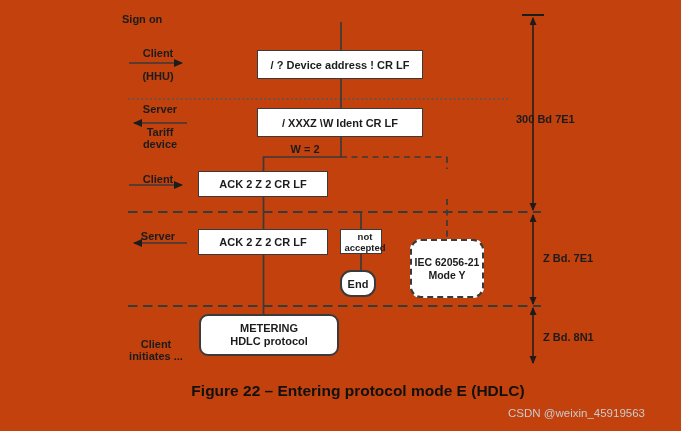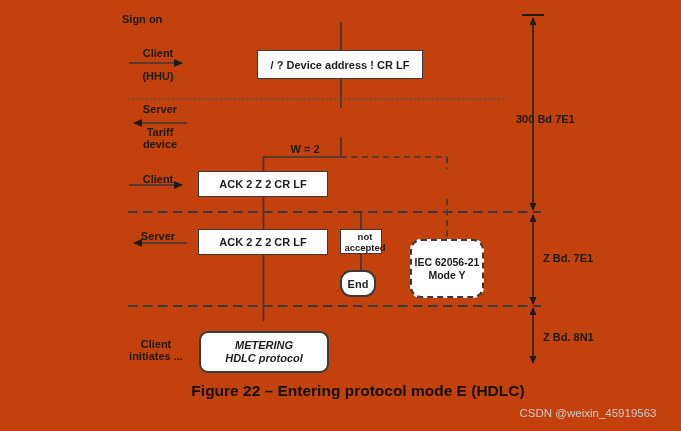--- a/index.html
+++ b/index.html
@@ -20,21 +20,21 @@
   }
   .box.dashed{border-style:dashed;}
   .box.round{border-radius:9px;border-width:2px;}
   .box.small{font-size:9.5px;line-height:11px;}
   svg.layer{position:absolute;left:0;top:0;}
   .caption{
     position:absolute;left:80px;top:382px;width:556px;text-align:center;
     font-weight:bold;font-size:15.5px;color:#111;
   }
   .watermark{
-    position:absolute;left:508px;top:407px;width:160px;text-align:center;
+    position:absolute;left:508px;top:407px;width:160px;text-align:left;
     font-size:11.5px;color:#c8cbce;font-family:"Liberation Sans",sans-serif;
   }
 </style>
 </head>
 <body>
 
 <div id="stage">
 
   <svg class="layer" width="681" height="431" viewBox="0 0 681 431">
     <defs>
@@ -85,39 +85,40 @@
   <div class="lbl" style="left:120px;top:126px;width:80px;">Tariff</div>
   <div class="lbl" style="left:120px;top:138px;width:80px;">device</div>
   <div class="lbl" style="left:118px;top:173px;width:80px;">Client</div>
   <div class="lbl" style="left:118px;top:230px;width:80px;">Server</div>
   <div class="lbl" style="left:116px;top:338px;width:80px;">
     <div>Client</div>
     <div>initiates ...</div>
   </div>
 
   <div class="box" style="left:257px;top:50px;width:166px;height:29px;">/ ? Device address ! CR LF</div>
+  <div class="box" style="left:257px;top:108px;width:166px;height:29px;">/ XXXZ \W Ident CR LF</div>
   <div class="lbl" style="left:270px;top:143px;width:70px;">W = 2</div>
 
   <div class="box" style="left:198px;top:171px;width:130px;height:26px;">ACK 2 Z 2 CR LF</div>
 
   <div class="box" style="left:198px;top:229px;width:130px;height:26px;">ACK 2 Z 2 CR LF</div>
 
   <div class="box small" style="left:340px;top:229px;width:42px;height:25px;padding-left:8px;">
     <div>not</div>
     <div>accepted</div>
   </div>
 
   <div class="box round" style="left:340px;top:270px;width:36px;height:27px;border-radius:11px;">End</div>
 
   <div class="box dashed round" style="left:410px;top:239px;width:74px;height:59px;font-size:10.5px;line-height:13px;border-radius:11px;">
     <div>IEC 62056-21</div>
     <div>Mode Y</div>
   </div>
 
-  <div class="box round" style="left:199px;top:331px;width:130px;height:42px;line-height:13px;font-style:italic;">
+  <div class="box round" style="left:199px;top:314px;width:140px;height:42px;line-height:13px;">
     <div>METERING</div>
     <div>HDLC protocol</div>
   </div>
 
   <div class="lbl" style="left:516px;top:113px;text-align:left;">300 Bd 7E1</div>
   <div class="lbl" style="left:543px;top:252px;text-align:left;">Z Bd. 7E1</div>
   <div class="lbl" style="left:543px;top:331px;text-align:left;">Z Bd. 8N1</div>
 
   <div class="caption">Figure 22 – Entering protocol mode E (HDLC)</div>
   <div class="watermark">CSDN @weixin_45919563</div>

